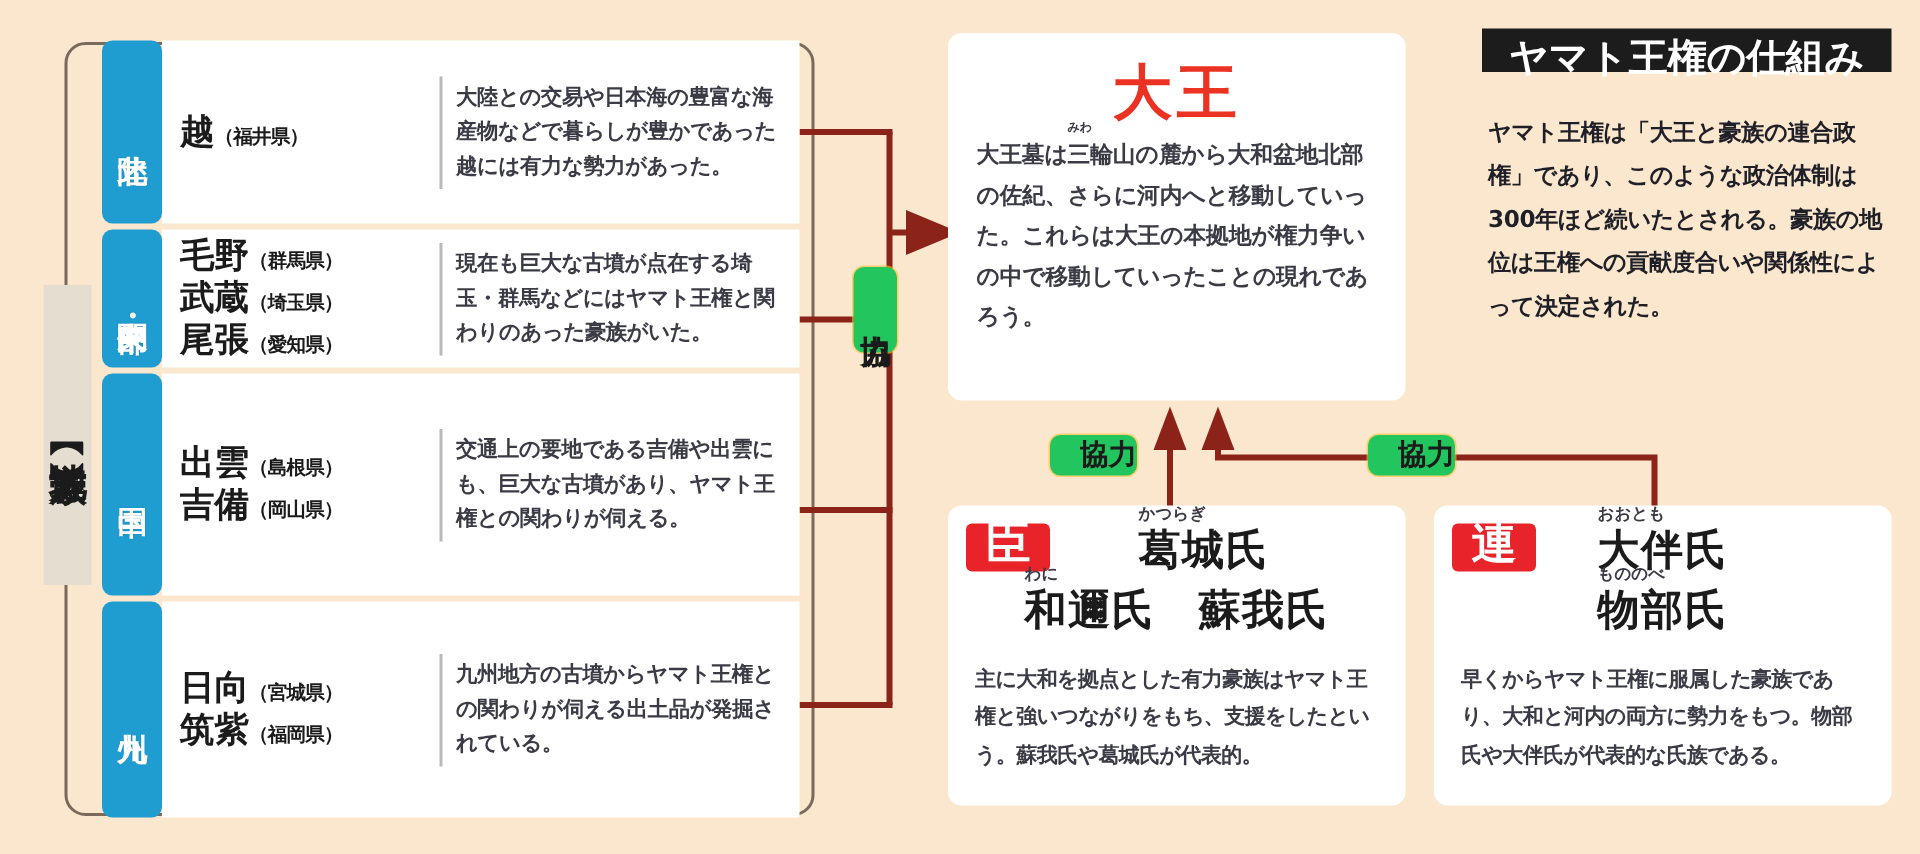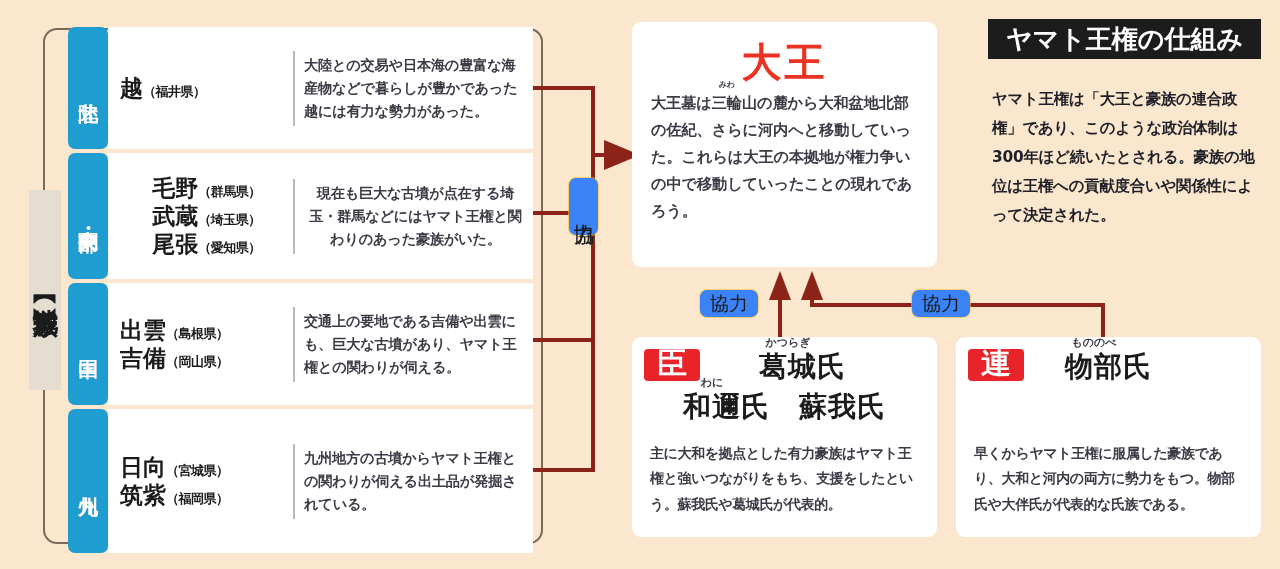--- a/index.html
+++ b/index.html
@@ -123,45 +123,45 @@
     font-size: 14.2px;
     font-weight: bold;
     color: #3b3b46;
     line-height: 1.62;
     letter-spacing: -0.2px;
     box-sizing: border-box;
   }
 
   
   .row-1 { height: 122px; }
-  .row-2 { height: 126px; text-align: center; }
-  .row-3 { height: 122px; }
+  .row-2 { height: 92px; }
+  .row-3 { height: 148px; }
   .row-4 { height: 144px; }
 
   .row-1 .names, .row-3 .names, .row-4 .names { display:flex; flex-direction:column; justify-content:center; }
   .row-2 .names { display:flex; flex-direction:column; justify-content:center; }
 
   
   #wires {
     position: absolute;
     left: 0; top: 0;
     width: 1280px;
     height: 569px;
     z-index: 2;
     pointer-events: none;
   }
 
   
   .badge {
     position: absolute;
-    background: #3b82f6;
+    background: #22c55e;
     border-radius: 7px;
     color: #1b1b1b;
-    font-weight: normal;
-    text-align: center;
+    font-weight: bold;
+    text-align: right;
     z-index: 6;
     box-shadow: 0 0 0 1px rgba(251,192,42,0.6);
   }
   .badge-vert {
     left: 569px;
     top: 178px;
     width: 29px;
     height: 57px;
     font-size: 21px;
     writing-mode: vertical-rl;
@@ -226,21 +226,21 @@
   }
   .ruby-wrap > .rb { display:block; }
   .ruby-wrap > .rt {
     position: absolute;
     left: 0;
     right: 0;
     top: -9px;
     font-size: 8px;
     line-height: 8px;
     letter-spacing: 0px;
-    text-align: center;
+    text-align: left;
     font-weight: bold;
     color: #3b3b46;
     white-space: nowrap;
   }
 
   
   .clan {
     width: 305px;
     height: 200px;
     padding: 0;
@@ -317,21 +317,21 @@
     width: 273px;
     z-index: 5;
   }
   .right-title {
     background: #1c1c1c;
     color: #ffffff;
     font-size: 26px;
     font-weight: bold;
     text-align: center;
     line-height: 40px;
-    height: 40px;
+    height: 29px;
     letter-spacing: 0px;
     white-space: nowrap;
   }
   .right-body {
     margin-top: 26px;
     padding: 0 4px;
     font-size: 15.4px;
     font-weight: bold;
     color: #1f1f28;
     line-height: 1.88;
@@ -439,20 +439,21 @@
     </div>
     <div class="clan-body">主に大和を拠点とした有力豪族はヤマト王権と強いつながりをもち、支援をしたという。蘇我氏や葛城氏が代表的。</div>
   </div>
 
   <div class="card clan clan-muraji">
     <div class="clan-chip">
       <div class="chip-rt">むらじ</div>
       <div class="chip-rb">連</div>
     </div>
     <div class="clan-names">
+      <div class="clan-line"><span class="ruby-wrap"><span class="rt">おおとも</span><span class="rb" style="display:inline">大伴</span></span><span>氏</span></div>
       <div class="clan-line"><span class="ruby-wrap"><span class="rt">もののべ</span><span class="rb" style="display:inline">物部</span></span><span>氏</span></div>
     </div>
     <div class="clan-body">早くからヤマト王権に服属した豪族であり、大和と河内の両方に勢力をもつ。物部氏や大伴氏が代表的な氏族である。</div>
   </div>
 
   <div class="right-panel">
     <div class="right-title">ヤマト王権の仕組み</div>
     <div class="right-body">ヤマト王権は「大王と豪族の連合政権」であり、このような政治体制は300年ほど続いたとされる。豪族の地位は王権への貢献度合いや関係性によって決定された。</div>
   </div>
 

